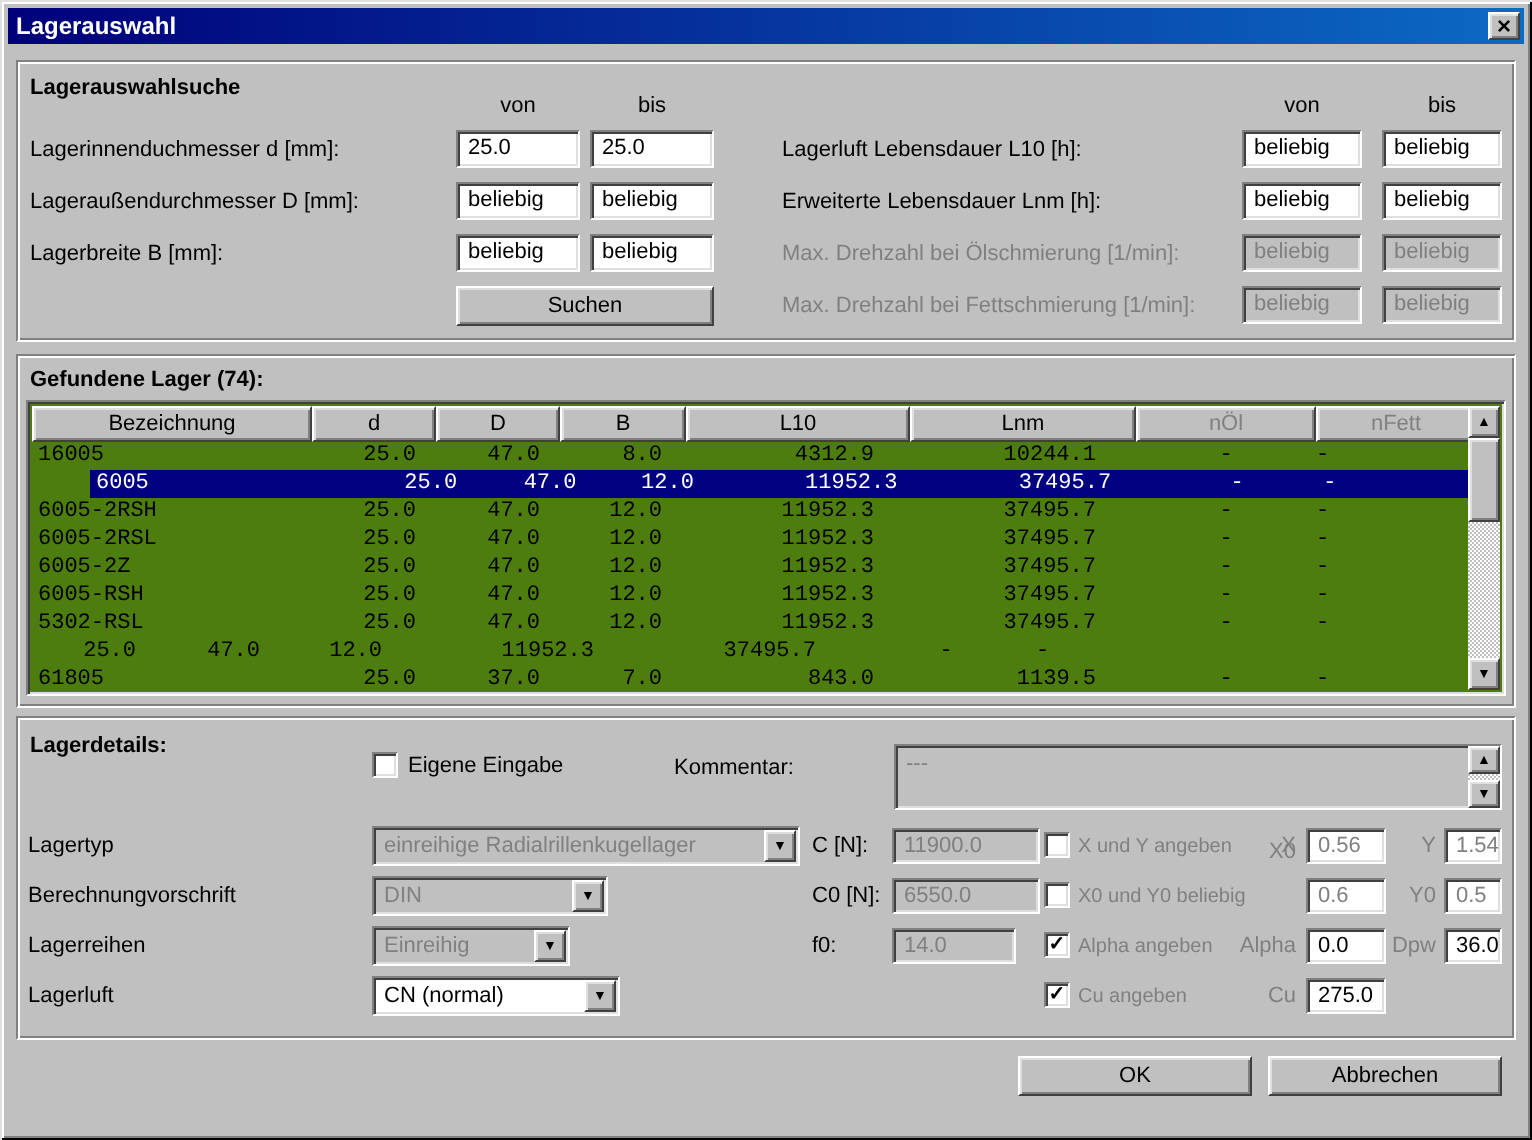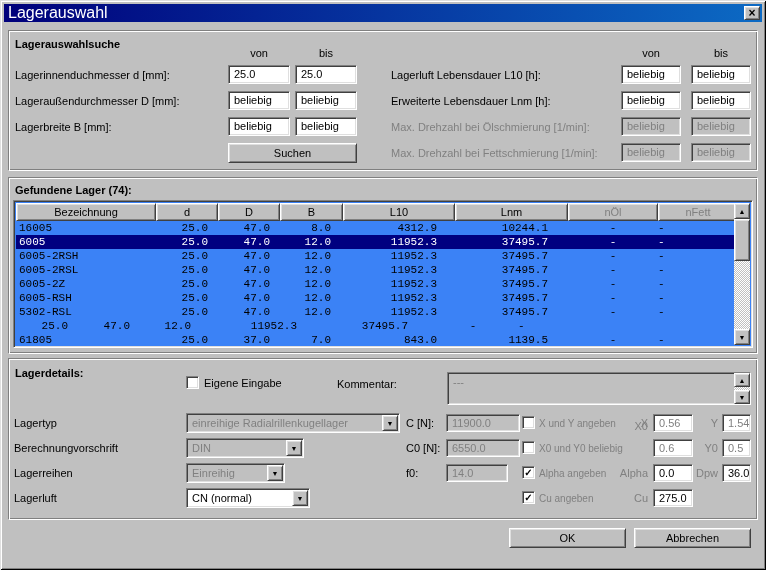--- a/index.html
+++ b/index.html
@@ -8,21 +8,21 @@
     position:relative;width:766px;height:570px;background:#c0c0c0;
     font-family:"Liberation Sans",sans-serif;font-size:11px;color:#000;overflow:hidden;
     box-shadow:inset 1px 1px 0 #dfdfdf, inset -1px -1px 0 #000,
                inset 2px 2px 0 #fff, inset -2px -2px 0 #808080;
   }
   .titlebar{
     position:absolute;left:4px;top:4px;width:758px;height:18px;
     background:linear-gradient(90deg,#00007b 0%,#0c6ac4 100%);
     display:flex;align-items:center;padding-left:4px;
   }
-  .title-text{color:#fff;font-weight:normal;font-size:16px;flex:1;}
+  .title-text{color:#fff;font-weight:bold;font-size:12px;flex:1;}
   .close-btn{
     width:16px;height:14px;margin-right:2px;background:#c0c0c0;cursor:default;
     border:1px solid;border-color:#fff #404040 #404040 #fff;
     box-shadow:inset 1px 1px 0 #dfdfdf,inset -1px -1px 0 #808080;
     display:flex;align-items:center;justify-content:center;
     font-size:12px;font-weight:bold;line-height:1;padding-bottom:1px;
   }
   .panel{
     position:absolute;border:1px solid;border-color:#808080 #fff #fff #808080;
     box-shadow:inset 1px 1px 0 #fff,inset -1px -1px 0 #808080;
@@ -63,33 +63,33 @@
   .combo.gray{background:#c0c0c0;}
   .combo.gray .val{color:#808080;}
   .arrow-btn{
     width:16px;height:16px;background:#c0c0c0;flex:0 0 16px;
     border:1px solid;border-color:#fff #404040 #404040 #fff;
     box-shadow:inset 1px 1px 0 #dfdfdf,inset -1px -1px 0 #808080;
     display:flex;align-items:center;justify-content:center;font-size:7px;margin-right:1px;color:#000;
   }
   
   .tablebox{
-    position:absolute;left:13px;top:200px;width:740px;height:148px;background:#3b82f6;
+    position:absolute;left:13px;top:200px;width:740px;height:148px;background:#4d7c0f;
     border:1px solid;border-color:#808080 #fff #fff #808080;
     box-shadow:inset 1px 1px 0 #404040,inset -1px -1px 0 #dfdfdf;
   }
   .thead{position:absolute;left:2px;top:2px;width:722px;height:18px;display:flex;}
   .hcell{
     background:#c0c0c0;border:1px solid;border-color:#fff #404040 #404040 #fff;
     box-shadow:inset 1px 1px 0 #dfdfdf,inset -1px -1px 0 #808080;
     display:flex;align-items:center;justify-content:center;font-size:11px;padding:0 !important;
   }
   .tbody{position:absolute;left:2px;top:20px;width:722px;}
   .trow{display:flex;height:14px;line-height:14px;font-family:"Liberation Mono",monospace;font-size:11px;}
-  .trow.selected{background:#000080;color:#fff;}
+  .trow.selected{background:#000080;color:#fff;margin-left:29px;}
   .tcell{overflow:hidden;white-space:nowrap;}
   .c0{width:140px;text-align:left;padding-left:3px;}
   .c1{width:62px;text-align:right;padding-right:10px;}
   .c2{width:62px;text-align:right;padding-right:10px;}
   .c3{width:63px;text-align:right;padding-right:12px;}
   .c4{width:112px;text-align:right;padding-right:18px;}
   .c5{width:113px;text-align:right;padding-right:20px;}
   .c6{width:90px;text-align:center;}
   .c7{width:80px;text-align:left;}
   .vscroll{

